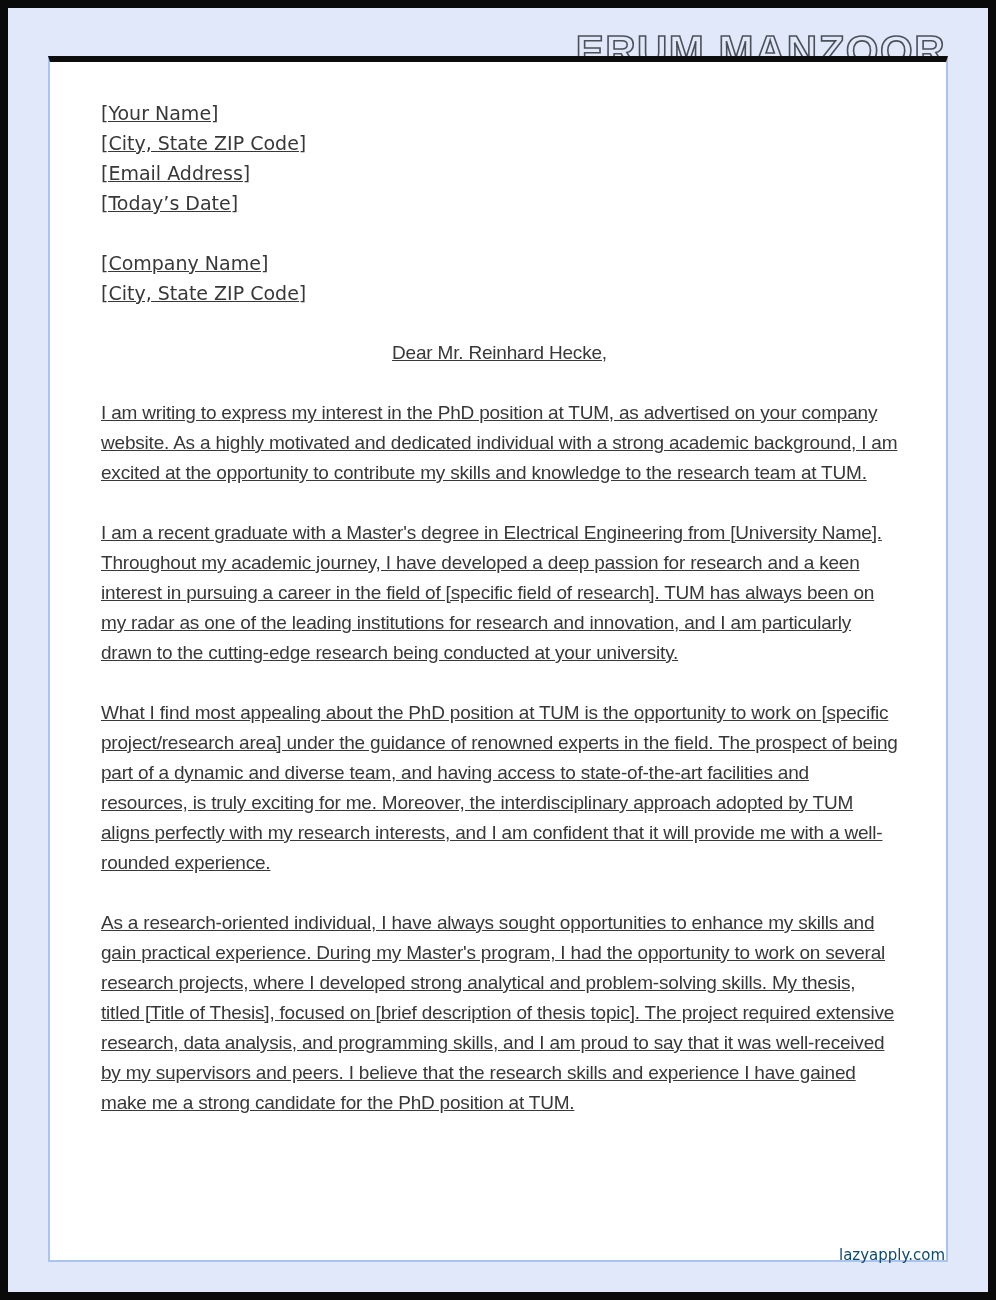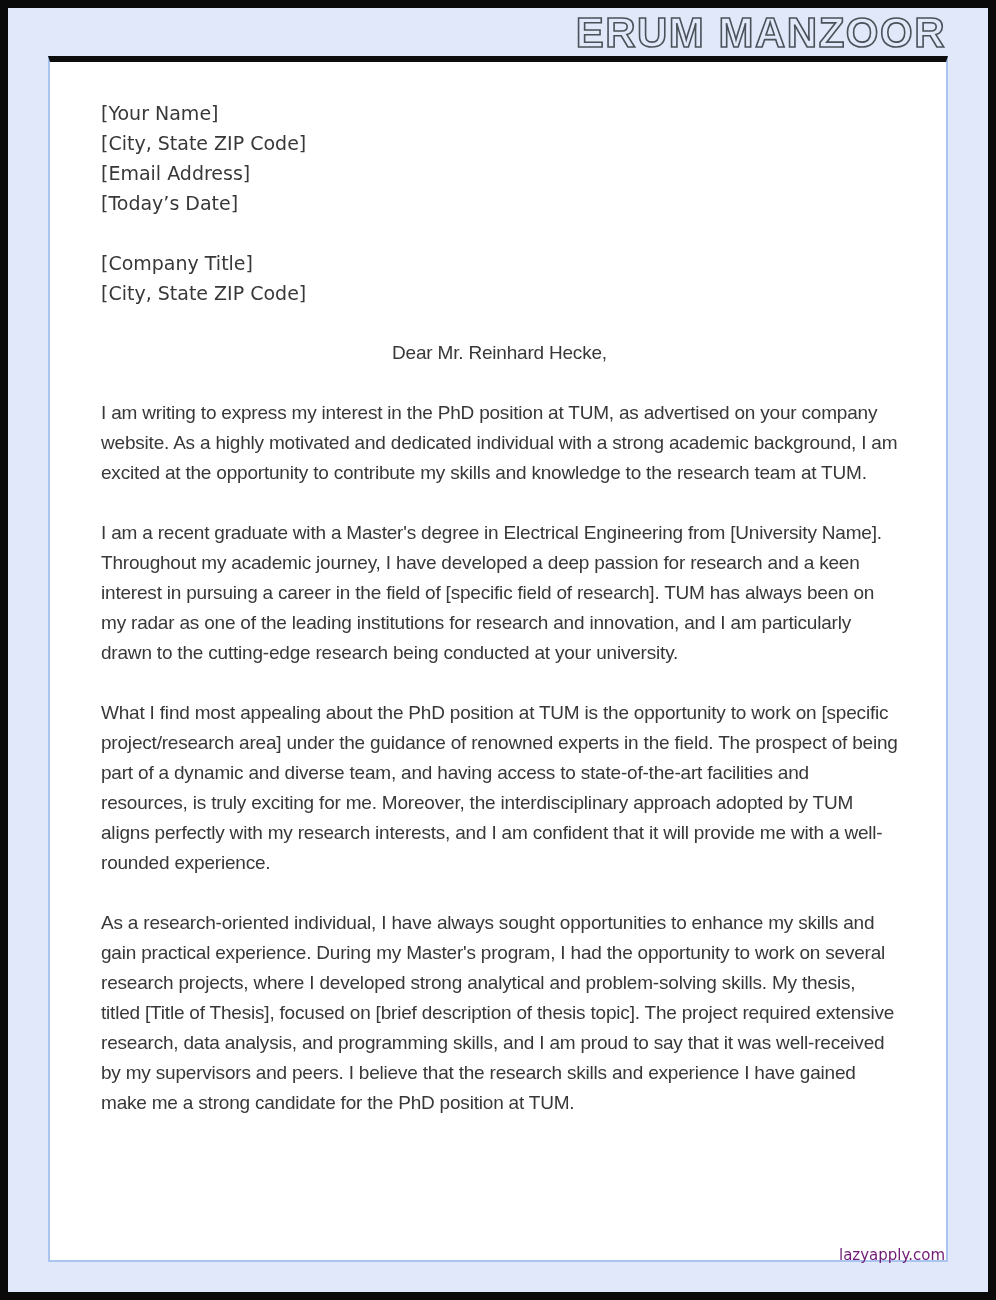--- a/index.html
+++ b/index.html
@@ -13,21 +13,21 @@
     height: 1300px;
     box-sizing: border-box;
     border: 8px solid #0a0a0a;
     background: #e0e8f9;
     overflow: hidden;
     font-family: "Liberation Sans", sans-serif;
   }
   
   .header-name {
     position: absolute;
-    top: 0;
+    top: 18px;
     right: 42px;
     font-family: "Liberation Sans", sans-serif;
     font-size: 42px;
     font-weight: 700;
     letter-spacing: 1.5px;
     line-height: 50px;
     color: #4b5158;
     white-space: nowrap;
   }
   @supports (-webkit-text-stroke: 1px black) {
@@ -47,20 +47,21 @@
     background: #ffffff;
     border-top: 6px solid #0d0d0d;
     border-left: 2px solid #a9c4ef;
     border-right: 2px solid #a9c4ef;
     border-bottom: 2px solid #a9c4ef;
     padding: 36px 48px 0 51px;
     overflow: visible;
     color: #383838;
     font-size: 19px;
     line-height: 30px;
+    text-decoration: underline;
   }
   .address-block {
     font-family: "DejaVu Sans", sans-serif;
     letter-spacing: 0;
     margin: 0 0 30px 0;
   }
   .address-line { white-space: nowrap; }
   .salutation {
     font-family: "Liberation Sans", sans-serif;
     letter-spacing: -0.2px;
@@ -73,21 +74,21 @@
     margin: 0 0 30px 0;
     width: 797px;
   }
   .watermark {
     position: absolute;
     top: 1237px;
     left: 831px;
     font-family: "DejaVu Sans", sans-serif;
     font-size: 15px;
     line-height: 20px;
-    color: #701a75;
+    color: #0c4a6e;
     white-space: nowrap;
     z-index: 5;
   }
 </style>
 </head>
 <body>
 
 <div class="frame">
 
   <div class="header-name">ERUM MANZOOR</div>
@@ -95,21 +96,21 @@
   <div class="page">
 
     <div class="address-block">
       <div class="address-line">[Your Name]</div>
       <div class="address-line">[City, State ZIP Code]</div>
       <div class="address-line">[Email Address]</div>
       <div class="address-line">[Today’s Date]</div>
     </div>
 
     <div class="address-block">
-      <div class="address-line">[Company Title]</div>
+      <div class="address-line">[Company Name]</div>
       <div class="address-line">[City, State ZIP Code]</div>
     </div>
 
     <div class="salutation">Dear Mr. Reinhard Hecke,</div>
 
     <p class="para">I am writing to express my interest in the PhD position at TUM, as advertised on your company website. As a highly motivated and dedicated individual with a strong academic background, I am excited at the opportunity to contribute my skills and knowledge to the research team at TUM.</p>
     <p class="para">I am a recent graduate with a Master's degree in Electrical Engineering from [University Name]. Throughout my academic journey, I have developed a deep passion for research and a keen interest in pursuing a career in the field of [specific field of research]. TUM has always been on my radar as one of the leading institutions for research and innovation, and I am particularly drawn to the cutting-edge research being conducted at your university.</p>
     <p class="para">What I find most appealing about the PhD position at TUM is the opportunity to work on [specific project/research area] under the guidance of renowned experts in the field. The prospect of being part of a dynamic and diverse team, and having access to state-of-the-art facilities and resources, is truly exciting for me. Moreover, the interdisciplinary approach adopted by TUM aligns perfectly with my research interests, and I am confident that it will provide me with a well-rounded experience.</p>
     <p class="para">As a research-oriented individual, I have always sought opportunities to enhance my skills and gain practical experience. During my Master's program, I had the opportunity to work on several research projects, where I developed strong analytical and problem-solving skills. My thesis, titled [Title of Thesis], focused on [brief description of thesis topic]. The project required extensive research, data analysis, and programming skills, and I am proud to say that it was well-received by my supervisors and peers. I believe that the research skills and experience I have gained make me a strong candidate for the PhD position at TUM.</p>
 

